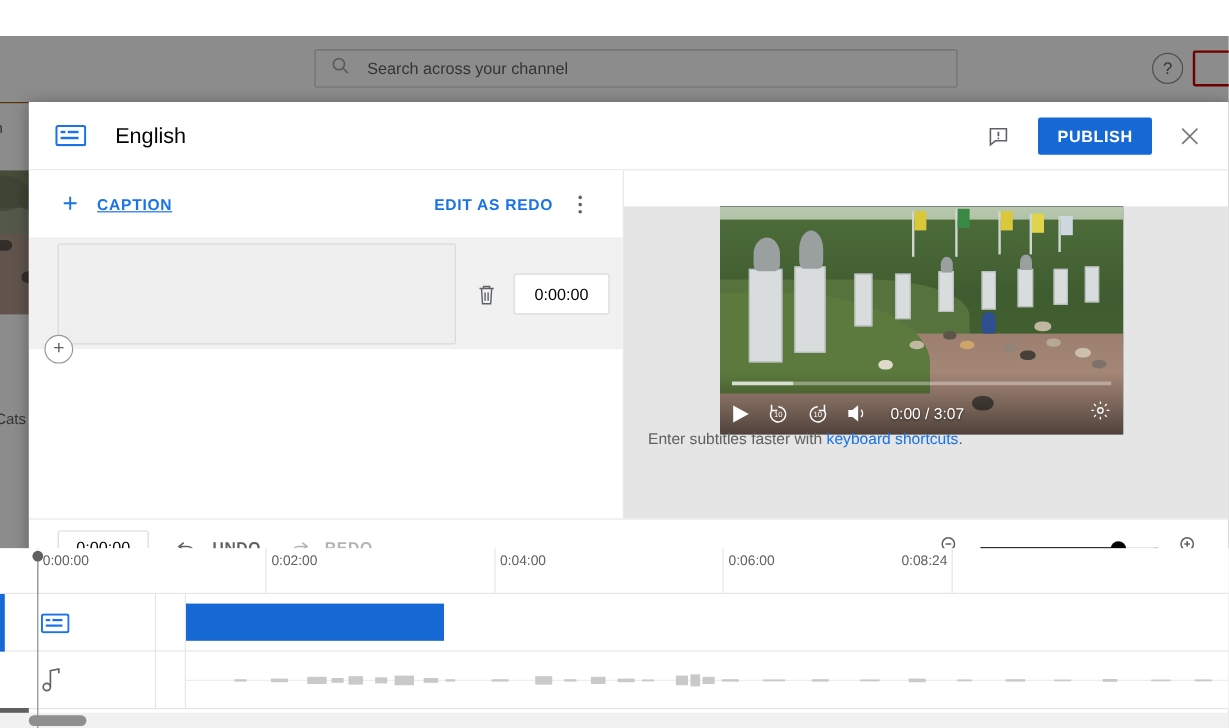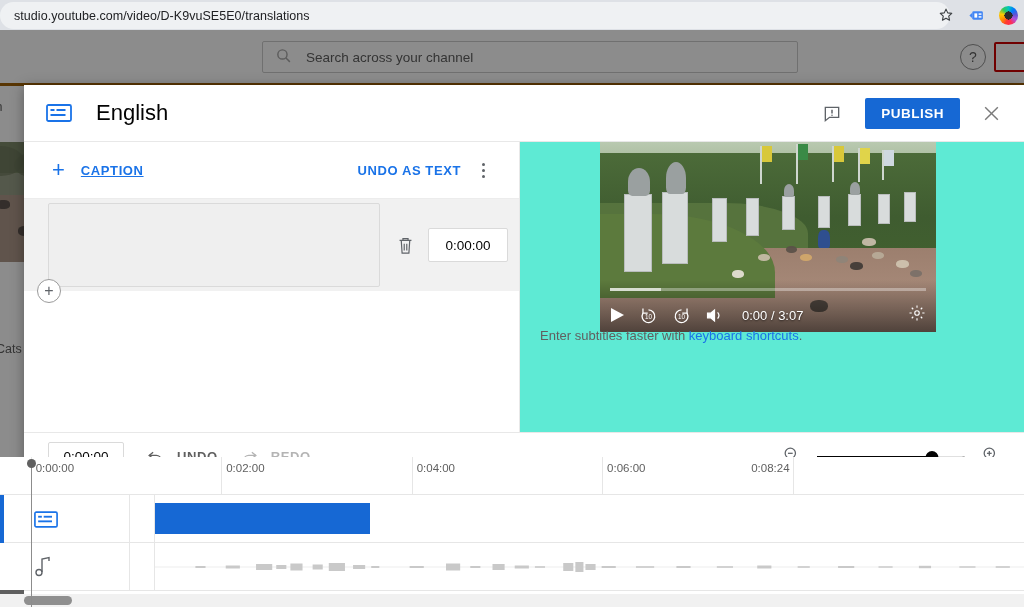--- a/index.html
+++ b/index.html
@@ -40,21 +40,21 @@
       conic-gradient(from 200deg, #ff3b30, #ff9500, #ffcc00, #34c759, #00c7be, #007aff, #5856d6, #af52de, #ff2d55, #ff3b30);
   }
 
   
   .studio-page {
     position: absolute; top: 30px; left: 0; width: 1024px; height: 577px;
     background: #fff;
   }
   .studio-topbar {
     position: absolute; top: 0; left: 0; width: 1024px; height: 56px;
-    background: #fff; border-bottom: 3px solid #a16207;
+    background: #fff; border-bottom: 1px solid #a16207;
     display: flex; align-items: center;
   }
   .studio-search {
     position: absolute; left: 262px; top: 11px;
     width: 536px; height: 32px;
     border: 1px solid #ccc; border-radius: 2px;
     display: flex; align-items: center; background: #fff;
   }
   .studio-search .mag { margin: 0 14px 0 12px; opacity: .55; }
   .studio-search .ph { font-size: 13.5px; color: #606060; }
@@ -101,21 +101,21 @@
     background: #fff; overflow: hidden;
     box-shadow: 0 2px 12px rgba(0,0,0,.35);
   }
   .modal-header {
     position: relative; height: 57px; width: 100%;
     display: flex; align-items: center;
     border-bottom: 1px solid #e8e8e8;
   }
   .cc-icon-badge { margin-left: 22px; display: flex; align-items: center; }
   .modal-title {
-    margin-left: 24px; font-size: 22px; color: #030303; font-weight: 400;
+    margin-left: 24px; font-size: 18px; color: #030303; font-weight: 400;
   }
   .header-right {
     position: absolute; right: 14px; top: 0; height: 57px;
     display: flex; align-items: center; gap: 0;
   }
   .feedback-btn {
     width: 34px; height: 34px; display: flex; align-items: center;
     justify-content: center; margin-right: 6px;
   }
   .save-draft {
@@ -183,21 +183,21 @@
     font-family: inherit; font-size: 13.5px; color: #030303;
     text-align: center; outline: none;
   }
   .add-row-btn {
     position: absolute; left: 13px; bottom: -12px;
     width: 24px; height: 24px; border: 1px solid #9a9a9a; border-radius: 50%;
     background: #fff; display: flex; align-items: center; justify-content: center;
     font-size: 16px; color: #5f6368; line-height: 1; cursor: pointer; z-index: 4;
   }
 
-  .player-pane { flex: 1; position: relative; background: #5eead4; }
+  .player-pane { flex: 1; position: relative; background: #e5e5e5; margin-top: 30px; }
   .video-box {
     position: absolute; left: 80px; top: 0; width: 336px; height: 190px;
     background: #111; overflow: hidden;
   }
   .scene { position: absolute; inset: 0; }
   .sky { position: absolute; left: 0; top: 0; width: 100%; height: 30%;
          background: linear-gradient(to bottom, #b9c9b0, #8fa37f); }
   .hedge { position: absolute; left: 0; top: 6%; width: 100%; height: 56%;
            background: linear-gradient(to bottom, #4c6b39, #3f5c30 60%, #41602f); }
   .hedge2 { position: absolute; left: 0; top: 32%; width: 62%; height: 40%;
@@ -333,42 +333,20 @@
   }
   .left-dark {
     position: absolute; left: 0; bottom: 0; width: 24px; height: 17px; background: #5f5f5f;
   }
 </style>
 </head>
 <body>
 
 <div id="root">
 
-  <div class="browser-bar">
-    <div class="omnibox">
-      <span class="omnibox-url">studio.youtube.com/video/D-K9vuSE5E0/translations</span>
-    </div>
-    <div class="chrome-icons">
-      <span class="ic-star">
-        <svg width="16" height="16" viewBox="0 0 24 24" fill="none" stroke="#3c4043" stroke-width="1.7" stroke-linejoin="round">
-          <path d="M12 3.2l2.6 5.6 6 .7-4.5 4.2 1.2 6-5.3-3-5.3 3 1.2-6L3.4 9.5l6-.7z"></path>
-        </svg>
-      </span>
-      <span class="ic-ext">
-        <svg width="17" height="17" viewBox="0 0 24 24">
-          <path d="M2 12l4-4v8z" fill="#4285f4"></path>
-          <rect x="6" y="6" width="15" height="12" rx="2" fill="#4285f4"></rect>
-          <rect x="9" y="9" width="4" height="6" fill="#fff"></rect>
-          <rect x="15" y="9" width="4" height="2" fill="#fff"></rect>
-          <rect x="15" y="13" width="4" height="2" fill="#fff"></rect>
-        </svg>
-      </span>
-      <span class="ic-avatar"></span>
-    </div>
-  </div>
 
   <div class="studio-page">
     <div class="studio-topbar">
 
       <div class="studio-search">
         <span class="mag">
           <svg width="17" height="17" viewBox="0 0 24 24" fill="none" stroke="#606060" stroke-width="2">
             <circle cx="10.5" cy="10.5" r="6.5"></circle>
               <line x1="15.5" y1="15.5" x2="21" y2="21"></line>
           </svg>
@@ -426,21 +404,21 @@
     </div>
 
     <div class="modal-body">
 
       <div class="editor-pane">
         <div class="editor-toolbar">
           <div class="add-caption">
             <span class="plus">+</span>
             <span class="lbl">CAPTION</span>
           </div>
-          <span class="edit-as-text">UNDO AS TEXT</span>
+          <span class="edit-as-text">EDIT AS REDO</span>
           <span class="kebab">
               <i></i>
               <i></i>
               <i></i>
             </span>
         </div>
 
         <div class="caption-row">
           <textarea class="caption-input" placeholder="" style=""></textarea>
           <span class="trash-btn">

